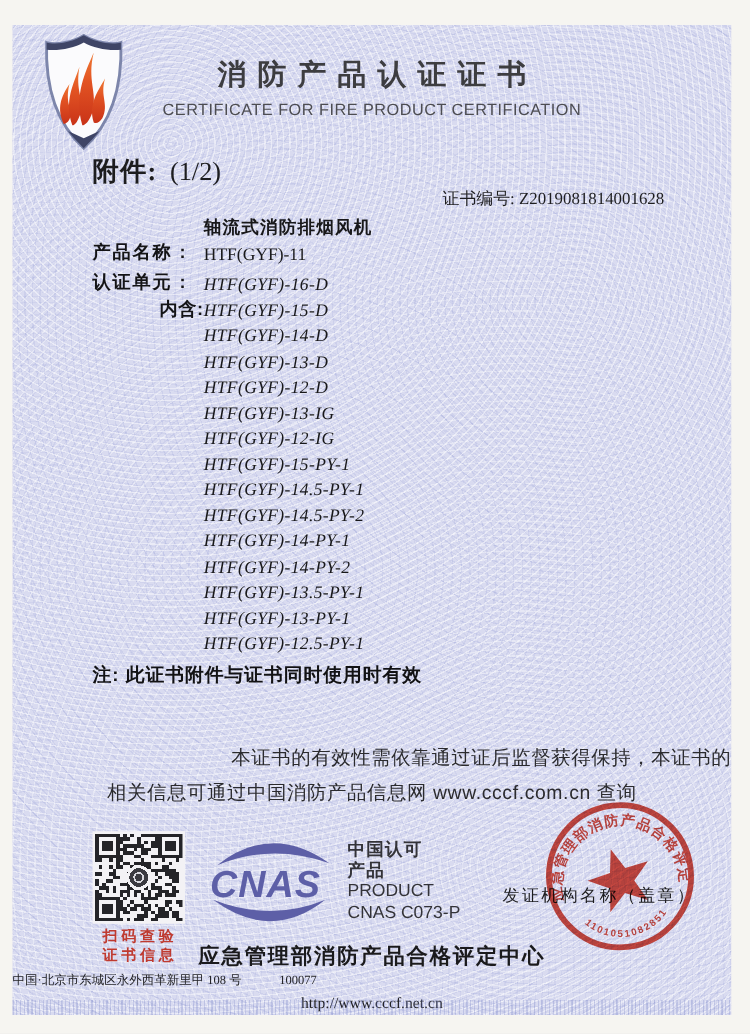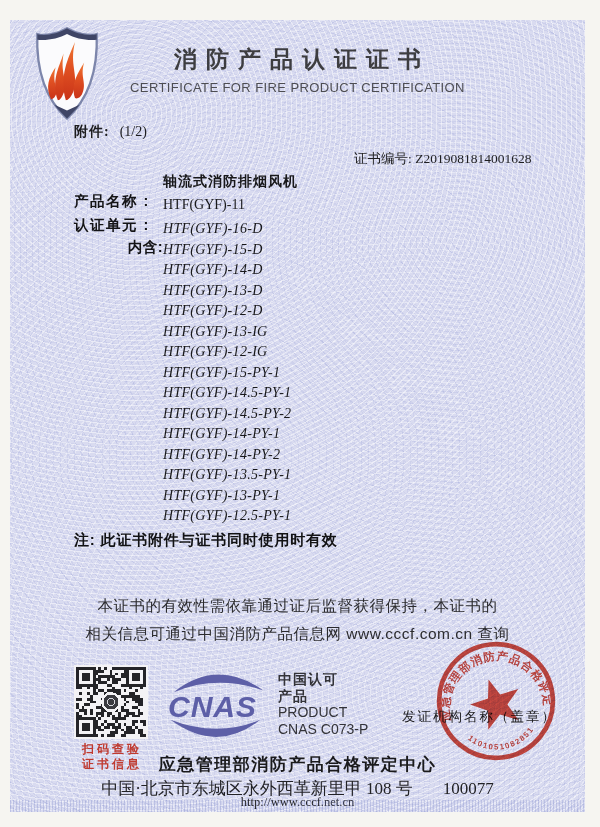--- a/index.html
+++ b/index.html
@@ -35,21 +35,21 @@
   }
   .title-en {
     width:100%; top:60px; text-align:center;
     font-size:13px; font-weight:500; letter-spacing:0.4px; color:#4d4d52;
   }
   .shield { left:22px; top:6px; }
 
   
   .attachment {
     left:64px; top:103px; font-family:"Liberation Serif", serif;
-    font-size:14px; color:#1d1d1f; font-weight:600; letter-spacing:1px;
+    font-size:21px; color:#1d1d1f; font-weight:600; letter-spacing:1px;
   }
   .attachment .att-val { font-weight:500; margin-left:10px; letter-spacing:0; }
   .cert-no {
     left:344px; top:130px; font-family:"Liberation Serif", serif;
     font-size:13.5px; color:#1e1e20;
   }
 
   
   .field-row { left:64px; display:flex; }
   .f-label {
@@ -61,37 +61,37 @@
   .f-value.cnbold { font-weight:700; letter-spacing:1px; }
   .model-list { left:153px; top:199px; }
   .model-list div {
     font-family:"Liberation Serif", serif; font-size:14px; color:#18181a;
     height:20.5px; line-height:20.5px; letter-spacing:0.3px;font-style:italic;
   }
   .note-line { left:64px; top:511px; font-size:15px; font-weight:700; color:#121214; letter-spacing:0.8px; }
 
   
   .stmt { width:100%; text-align:center; font-size:15.5px; font-weight:500; color:#2b2b2e; letter-spacing:0.5px; }
-  .stmt1 { top:576px; }
+  .stmt1 { top:576px;text-align:right; }
   .stmt2 { top:604px; }
 
   
   .qr-box { left:64px; top:645px; width:74px; height:74px; background:#f3f2f5; padding:2px; }
   .qr-caption { left:52px; top:722px; width:100px; text-align:center;
     color:#bf3a30; font-size:12px; font-weight:700; letter-spacing:3px; line-height:15px; }
   .cnas-logo { left:154px; top:646px; }
   .cnas-text { left:268px; top:651px; font-size:14px; color:#333338; line-height:16.5px; }
   .cnas-text .cn { font-weight:600; letter-spacing:1px; }
   .seal-label { left:392px; top:688px; font-family:"Liberation Serif", serif;
     font-size:13.5px; color:#1c1c1e; letter-spacing:2px; }
   .seal-svg { left:424px; top:619px; opacity:0.9; mix-blend-mode:multiply; }
   .org-name { width:100%; top:733px; text-align:center; font-size:17px; font-weight:700;
     color:#1a1a1c; letter-spacing:1.5px; }
-  .org-addr { width:100%; top:757px; text-align:center; font-family:"Liberation Serif", serif;
-    font-size:17px; color:#222226; }
+  .org-addr { width:100%; top:757px; font-family:"Liberation Serif", serif;
+    font-size:10px; color:#222226; }
   .org-addr .gap { display:inline-block; width:30px; }
   .org-url { width:100%; top:775px; text-align:center; font-family:"Liberation Serif", serif;
     font-size:12.5px; color:#222226; }
 </style>
 </head>
 <body>
 
 <div class="paper">
   <div class="cert">
 

